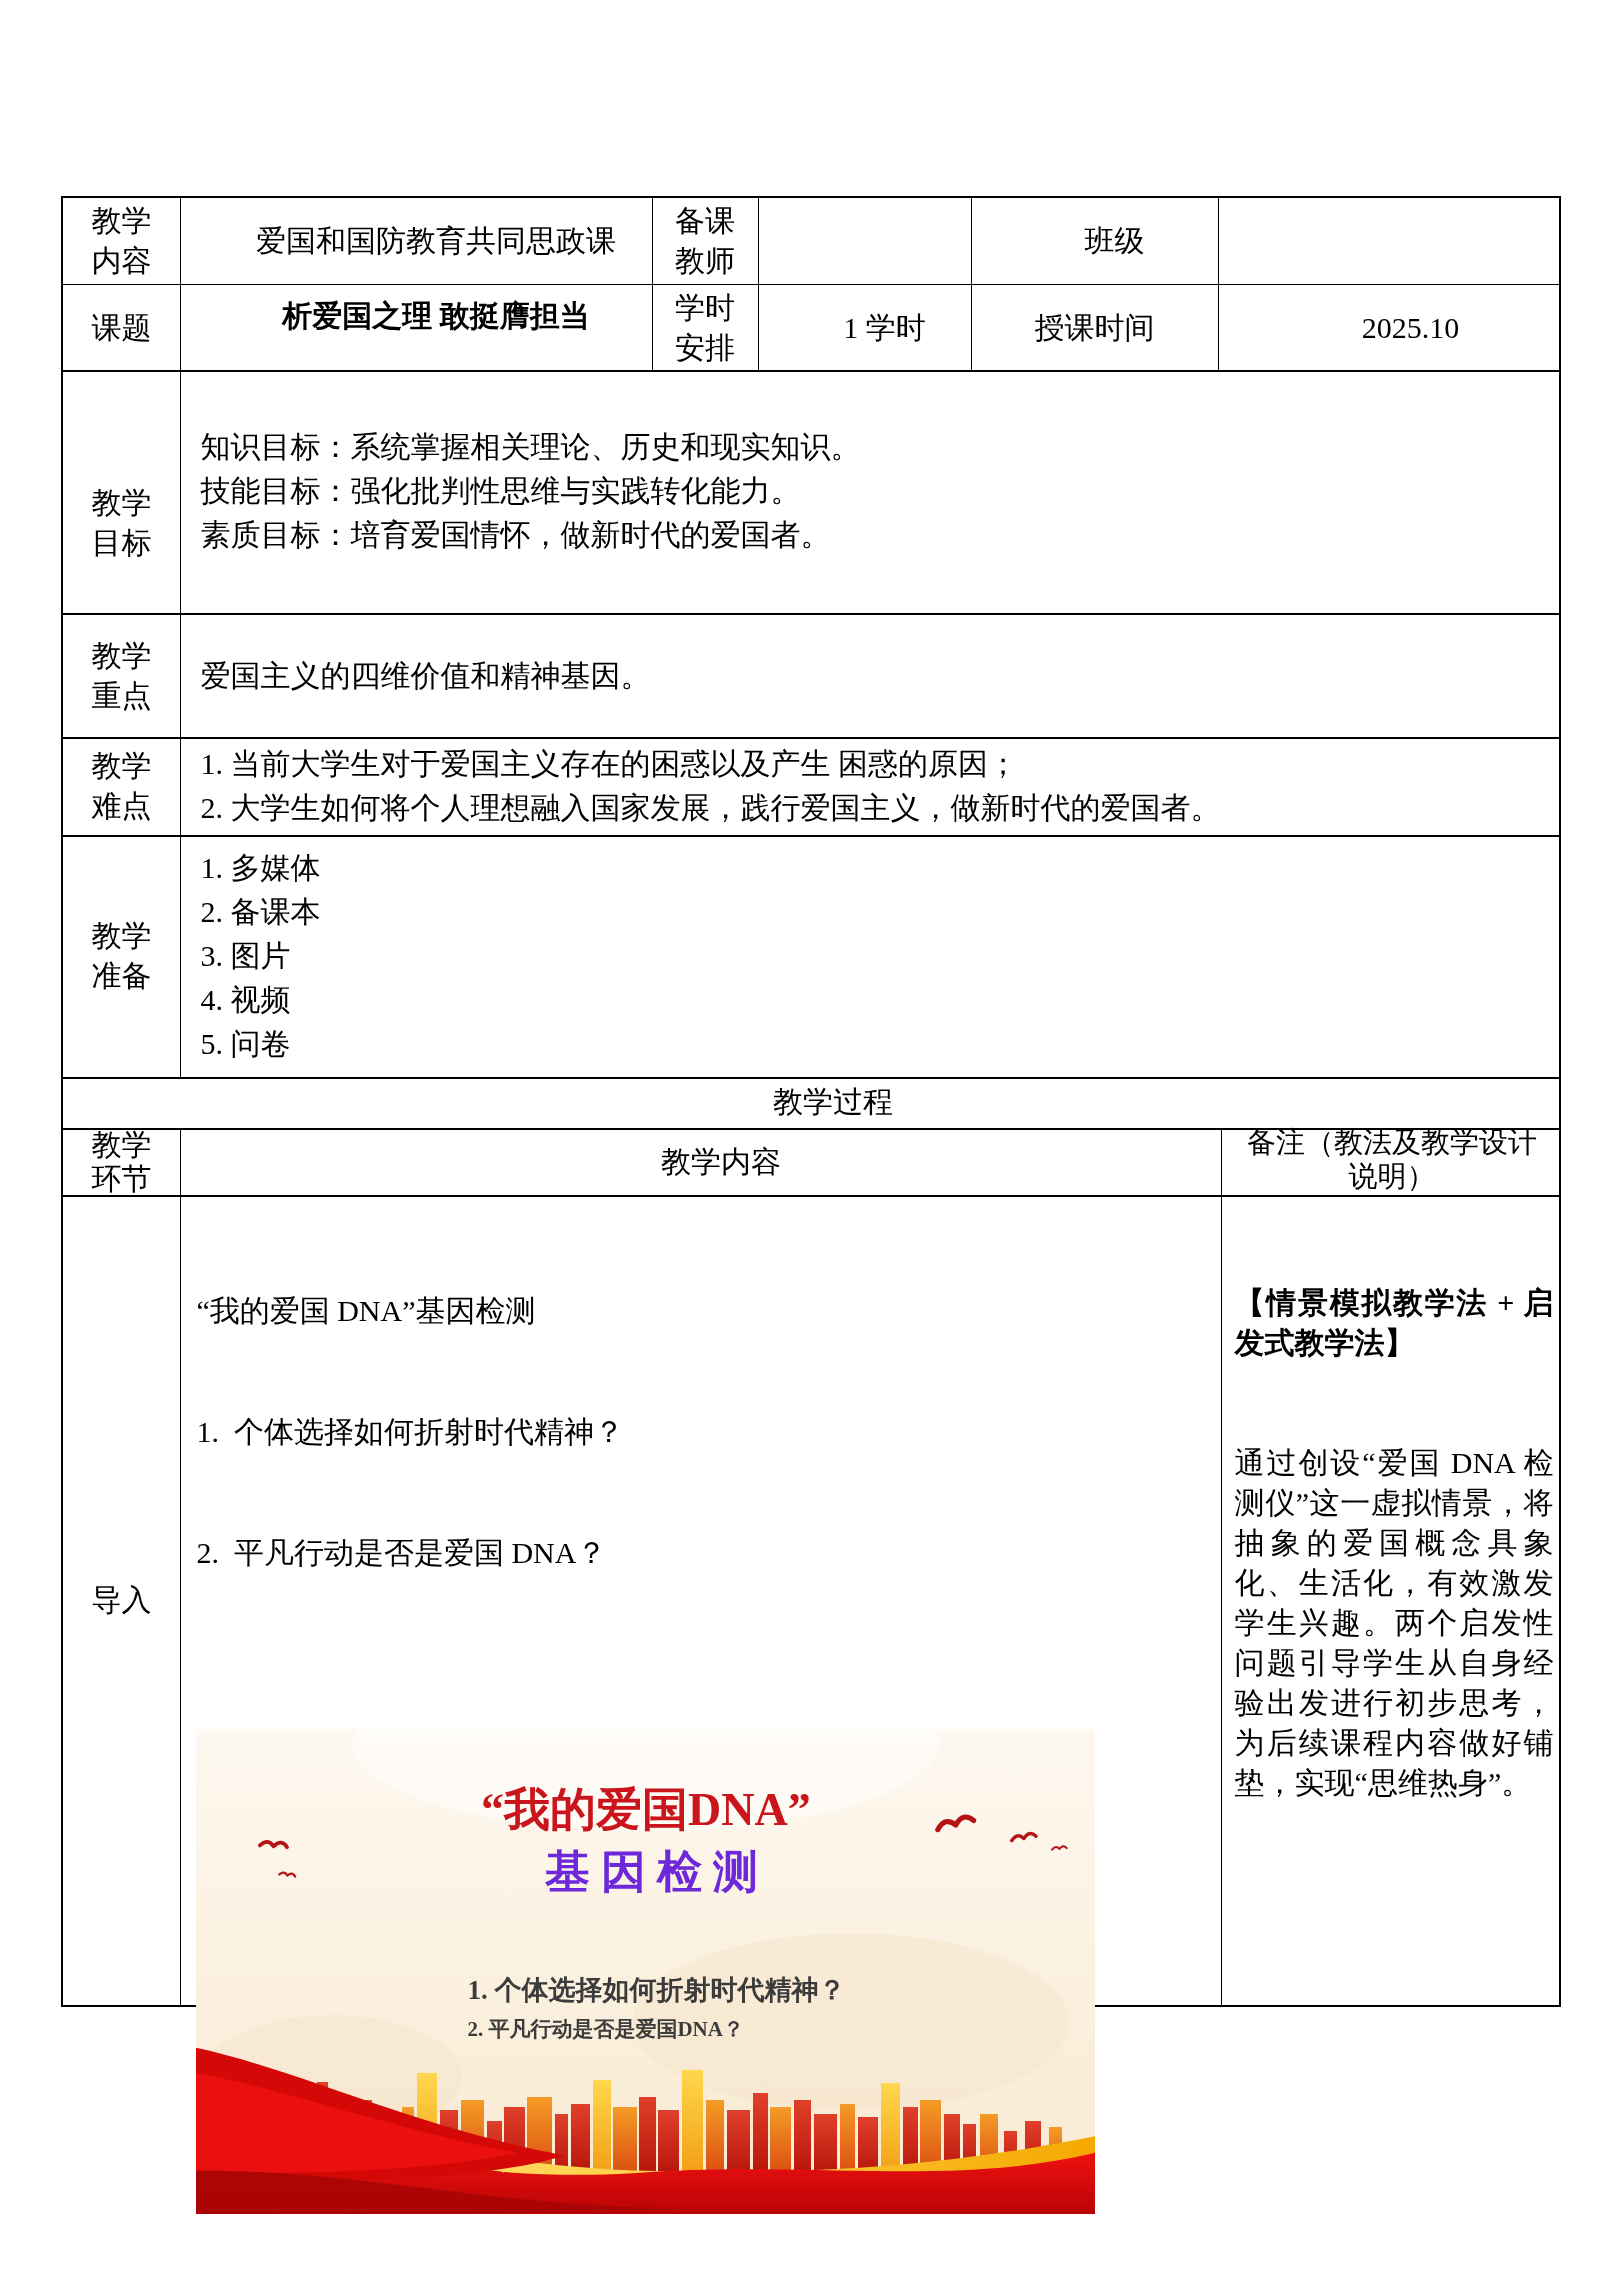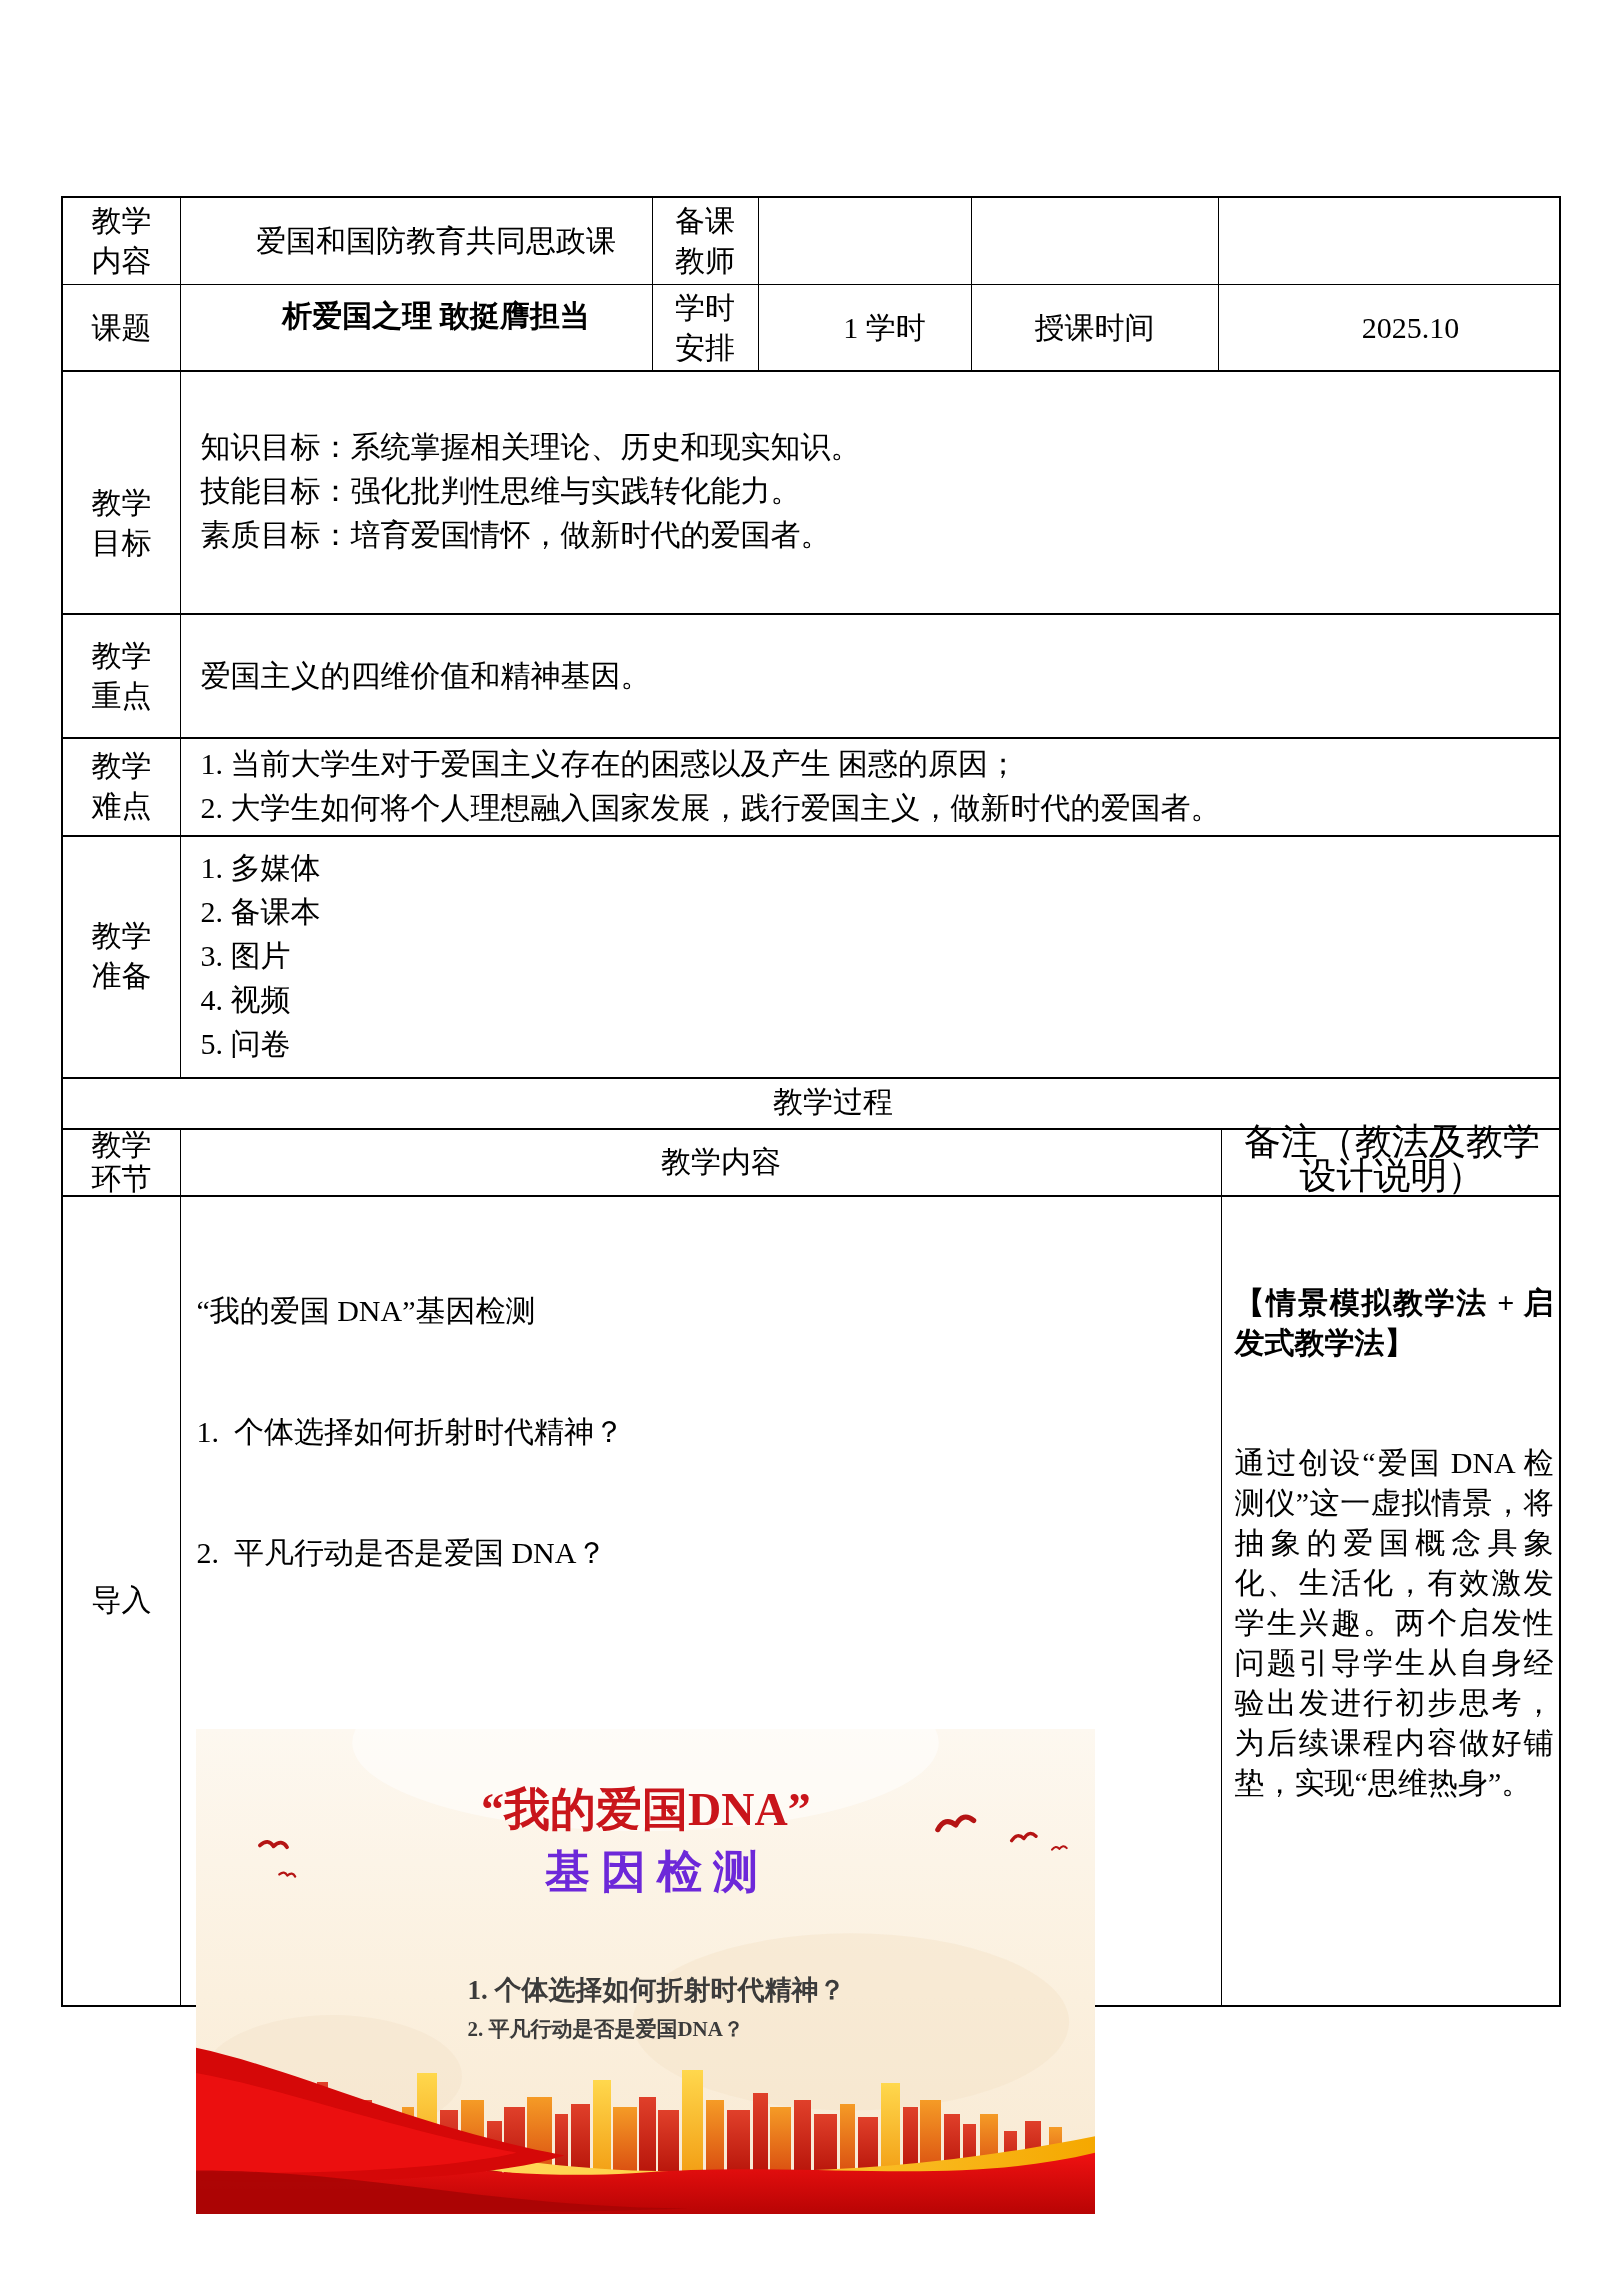--- a/index.html
+++ b/index.html
@@ -51,20 +51,21 @@
   <div class="vl" style="left:589px;top:0;height:172px;"></div>
   <div class="vl" style="left:695px;top:0;height:172px;"></div>
   <div class="vl" style="left:908px;top:0;height:172px;"></div>
   <div class="vl" style="left:1155px;top:0;height:172px;"></div>
   <div class="vl" style="left:1158px;top:930px;height:877px;"></div>
 
   <div class="cell lab" style="left:0;top:0;width:117px;height:86px;">教学内容</div>
   <div class="cell ctr" style="left:117px;top:0;width:472px;height:86px;">爱国和国防教育共同思政课</div>
   <div class="cell ctr2" style="left:589px;top:0;width:106px;height:86px;">备课教师</div>
   <div class="cell ctr" style="left:695px;top:0;width:213px;height:86px;"></div>
+  <div class="cell ctr" style="left:908px;top:0;width:247px;height:86px;">班级</div>
   <div class="cell ctr" style="left:1155px;top:0;width:345px;height:86px;"></div>
 
   <div class="cell lab" style="left:0;top:86px;width:117px;height:87px;">课题</div>
   <div class="cell ctr" style="left:117px;top:86px;width:472px;height:64px;font-weight:bold;">析爱国之理 敢挺膺担当</div>
   <div class="cell ctr2" style="left:589px;top:86px;width:106px;height:87px;">学时安排</div>
   <div class="cell ctr" style="left:695px;top:86px;width:213px;height:87px;">1 学时</div>
   <div class="cell ctr2" style="left:908px;top:86px;width:247px;height:87px;">授课时间</div>
   <div class="cell ctr" style="left:1155px;top:86px;width:345px;height:87px;">2025.10</div>
 
   <div class="cell lab" style="left:0;top:172px;width:117px;height:250px;margin-top:28px;">教学目标</div>
@@ -91,21 +92,21 @@
     <div>2. 备课本</div>
     <div>3. 图片</div>
     <div>4. 视频</div>
     <div>5. 问卷</div>
   </div>
 
   <div class="cell ctr" style="left:0;top:879px;width:1500px;height:50px;">教学过程</div>
 
   <div class="cell lab" style="left:0;top:930px;width:117px;height:67px;line-height:34px;">教学环节</div>
   <div class="cell ctr" style="left:117px;top:930px;width:1042px;height:67px;">教学内容</div>
-  <div class="cell ctr" style="left:1158px;top:930px;width:342px;height:62px;font-size:37px;line-height:34px;padding:0 13.6px;white-space:normal;">备注（教法及教学设计说明）</div>
+  <div class="cell ctr" style="left:1158px;top:930px;width:342px;height:62px;font-size:29px;line-height:34px;padding:0 13.6px;white-space:normal;">备注（教法及教学设计说明）</div>
 
   <div class="cell lab" style="left:0;top:997px;width:117px;height:809px;">导入</div>
 
   <div class="cell intro-content" style="left:117px;top:1016px;width:1042px;height:809px;">
     <div class="intro-line">“我的爱国 DNA”基因检测</div>
     <div class="intro-line q">1.  个体选择如何折射时代精神？</div>
     <div class="intro-line q">2.  平凡行动是否是爱国 DNA？</div>
 
     
     <div class="slide">

